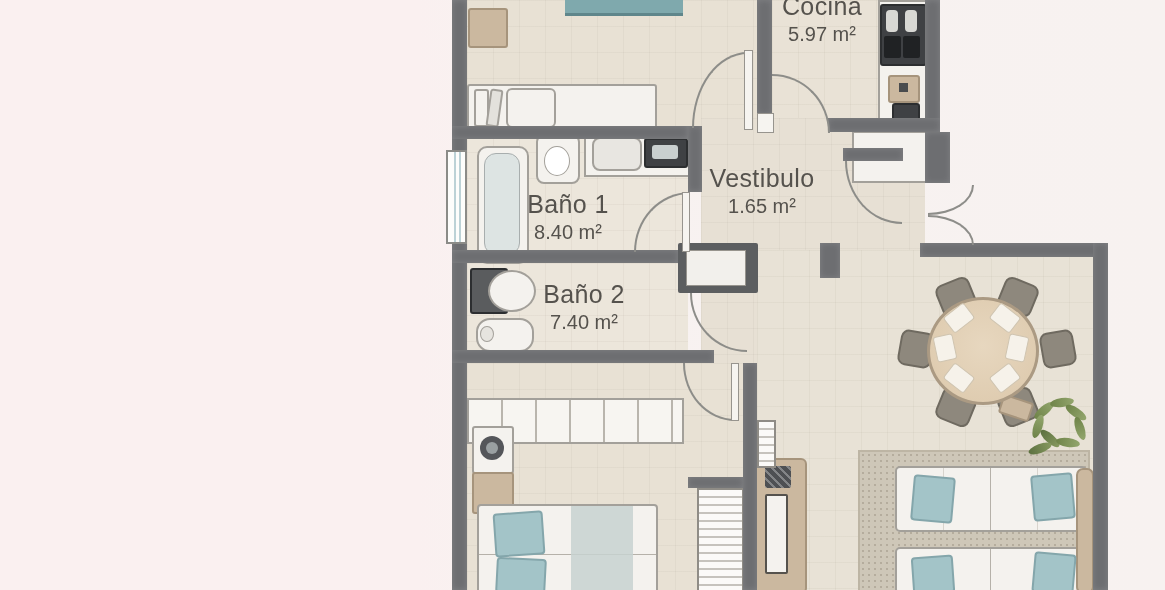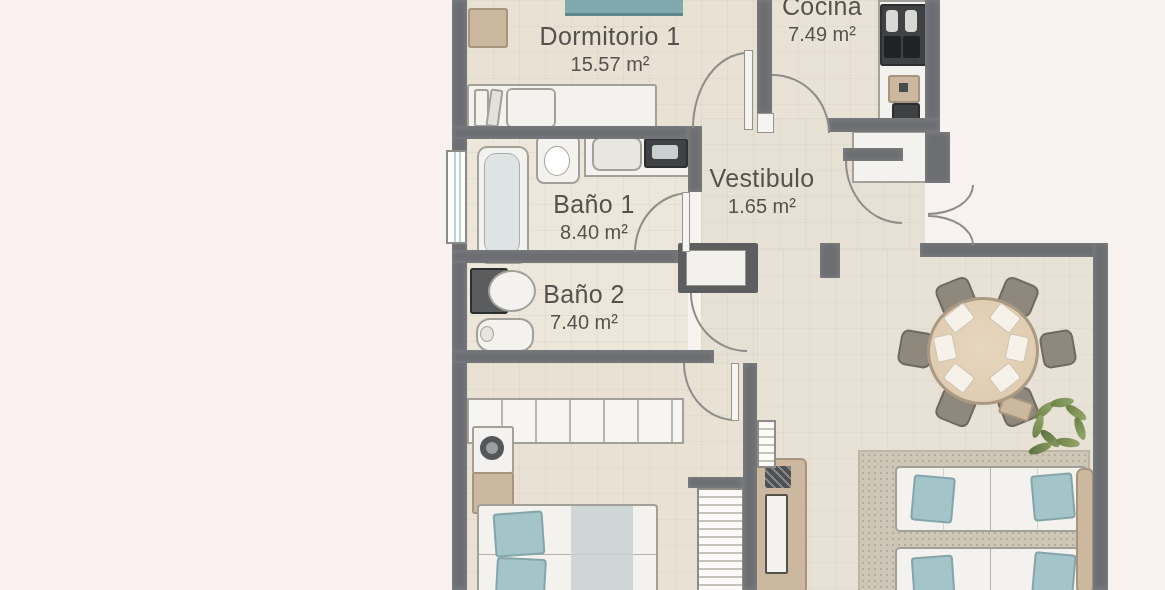--- a/index.html
+++ b/index.html
@@ -181,33 +181,29 @@
   <div class="arc tr z5" style="left:772px;top:74px;width:56px;height:57px;"></div>
   <div class="arc tl z5" style="left:634px;top:192px;width:54px;height:58px;"></div>
   <div class="leaf z5" style="left:682px;top:192px;width:6px;height:58px;"></div>
   <div class="arc bl z5" style="left:845px;top:161px;width:55px;height:61px;"></div>
   <div class="arc bl z5" style="left:690px;top:293px;width:55px;height:57px;"></div>
   <div class="arc bl z5" style="left:683px;top:363px;width:50px;height:56px;"></div>
   <div class="leaf z5" style="left:731px;top:363px;width:6px;height:56px;"></div>
   <div class="arc br z5" style="left:928px;top:185px;width:44px;height:28px;"></div>
   <div class="arc tr z5" style="left:928px;top:215px;width:44px;height:28px;"></div>
 
-  <div class="rlabel" style="left:610px;top:22px;">
-    <div class="rname">Dormitorio 1</div>
-    <div class="rarea">15.57 m²</div>
-  </div>
   <div class="rlabel" style="left:822px;top:-8px;">
     <div class="rname">Cocina</div>
-    <div class="rarea">7.49 m²</div>
+    <div class="rarea">5.97 m²</div>
   </div>
   <div class="rlabel" style="left:762px;top:164px;">
     <div class="rname">Vestibulo</div>
     <div class="rarea">1.65 m²</div>
   </div>
-  <div class="rlabel" style="left:594px;top:190px;">
+  <div class="rlabel" style="left:568px;top:190px;">
     <div class="rname">Baño 1</div>
     <div class="rarea">8.40 m²</div>
   </div>
   <div class="rlabel" style="left:584px;top:280px;">
     <div class="rname">Baño 2</div>
     <div class="rarea">7.40 m²</div>
   </div>
 
 </div>
 

